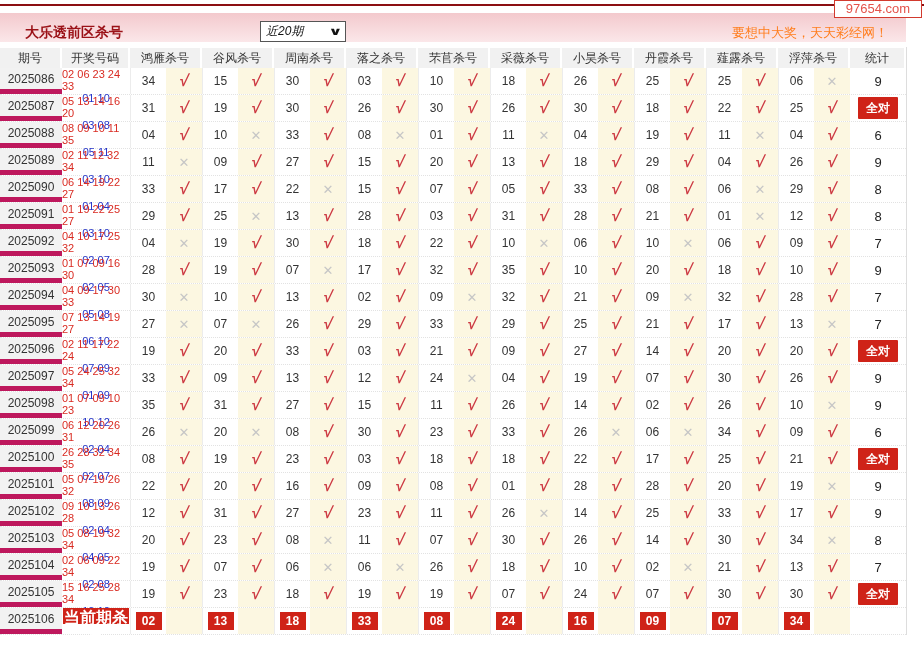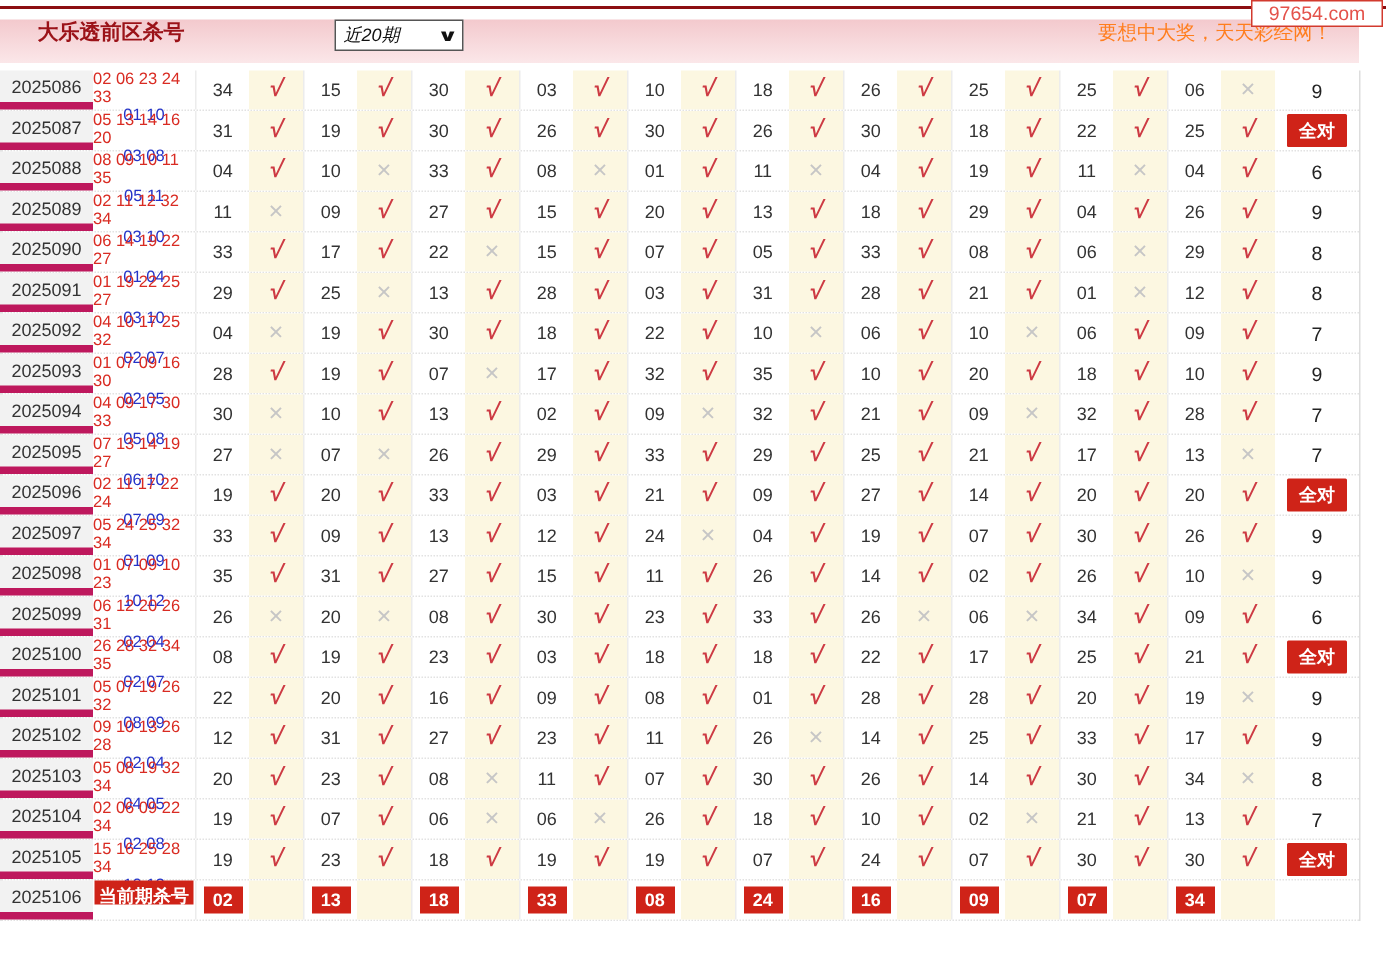--- a/index.html
+++ b/index.html
@@ -2,21 +2,21 @@
 <html><head>
 <meta charset="utf-8">
 <style>
   html,body{margin:0;padding:0;background:#fff;}
   body{width:924px;height:647px;overflow:hidden;position:relative;
        font-family:"Liberation Sans","DejaVu Sans",sans-serif;}
   .topline{position:absolute;top:4px;left:0;width:924px;height:2px;background:#8c0f12;}
   .site-badge{position:absolute;top:0;right:2px;width:86px;height:16px;line-height:16px;
        background:#fff;border:1px solid #d23a2e;color:#e4524a;font-size:13px;text-align:center;z-index:5;}
   .titlebar{position:absolute;top:13px;left:0;width:906px;height:29px;
-       background:linear-gradient(#f3c9cd,#fbe7e9);display:flex;align-items:flex-start;}
+       background:linear-gradient(#f3c9cd,#fbe7e9);display:flex;align-items:flex-end;gap:37px;}
   .page-title{margin-left:25px;font-size:14px;font-weight:bold;color:#9b1218;}
   .range-select{margin-left:100px;width:74px;height:19px;border:1px solid #555;background:#fff;
        display:flex;align-items:center;justify-content:space-between;padding:0 5px;cursor:pointer;font-style:italic;}
   .range-select .val{font-size:12px;color:#111;}
   .range-select .chev{font-size:11px;font-weight:bold;color:#111;display:inline-block;transform:scaleX(1.6);}
   .promo{margin-left:auto;margin-right:18px;font-size:13px;color:#ff7e1e;}
   
   .ktable{position:absolute;top:47px;left:0;width:906px;border-right:1px solid #ddd;}
   .thead{display:flex;height:21px;align-items:center;}
   .hcell{box-sizing:border-box;height:20px;line-height:20px;text-align:center;background:#f1f1f1;
@@ -33,41 +33,56 @@
   .front-nums{color:#d92b22;}
   .back-nums{color:#2433c8;}
   .kill-group{flex:0 0 72px;display:flex;border-left:1px solid #ececec;box-sizing:border-box;}
   .kill-num{flex:0 0 35px;display:flex;align-items:center;justify-content:center;font-size:12px;color:#333;}
   .kill-mark{flex:0 0 36px;display:flex;align-items:center;justify-content:center;background:#fcf7e1;}
   .mk-ok{color:#cd3a43;font-size:16px;font-weight:bold;display:inline-block;transform:skewX(-10deg);}
   .mk-no{color:#c6c6c6;font-size:13px;font-weight:bold;}
   .c-stat{flex:0 0 56px;display:flex;align-items:center;justify-content:center;font-size:13px;color:#222;}
   .allok-badge{background:#cf2318;color:#fff;font-size:12px;font-weight:bold;
        width:40px;height:22px;line-height:22px;text-align:center;border-radius:1px;}
-  .cur-label{background:#cf2318;color:#fff;font-size:12px;font-weight:bold;width:66px;height:16px;
+  .cur-label{background:#cf2318;color:#fff;font-size:16px;font-weight:bold;width:66px;height:16px;
        line-height:20px;text-align:center;}
   .cur-badge{background:#cf2318;color:#fff;font-size:12px;font-weight:bold;width:26px;height:18px;
        line-height:18px;text-align:center;}
 </style>
 </head>
 <body>
 
 <div class="topline"></div>
 <div class="site-badge">97654.com</div>
 
 <div class="titlebar">
   <span class="page-title">大乐透前区杀号</span>
   <div class="range-select">
     <span class="val">近20期</span>
     <span class="chev">∨</span>
   </div>
   <span class="promo">要想中大奖，天天彩经网！</span>
 </div>
 
 <div class="ktable">
+  <div class="thead" id="table-header">
+      <div class="hcell w-period">期号</div>
+      <div class="hcell w-nums">开奖号码</div>
+      <div class="hcell w-kill">鸿雁杀号</div>
+      <div class="hcell w-kill">谷风杀号</div>
+      <div class="hcell w-kill">周南杀号</div>
+      <div class="hcell w-kill">落之杀号</div>
+      <div class="hcell w-kill">芣苢杀号</div>
+      <div class="hcell w-kill">采薇杀号</div>
+      <div class="hcell w-kill">小昊杀号</div>
+      <div class="hcell w-kill">丹霞杀号</div>
+      <div class="hcell w-kill">薤露杀号</div>
+      <div class="hcell w-kill">浮萍杀号</div>
+      <div class="hcell w-stat">统计</div>
+    </div>
   <div id="table-body">
       <div class="trow">
         <div class="c-period">2025086</div>
         <div class="c-nums">
           <div class="front-nums">02 06 23 24 33</div>
           <div class="back-nums">01 10</div>
         </div>
         <div class="kill-group">
           <div class="kill-num">34</div>
           <div class="kill-mark">

